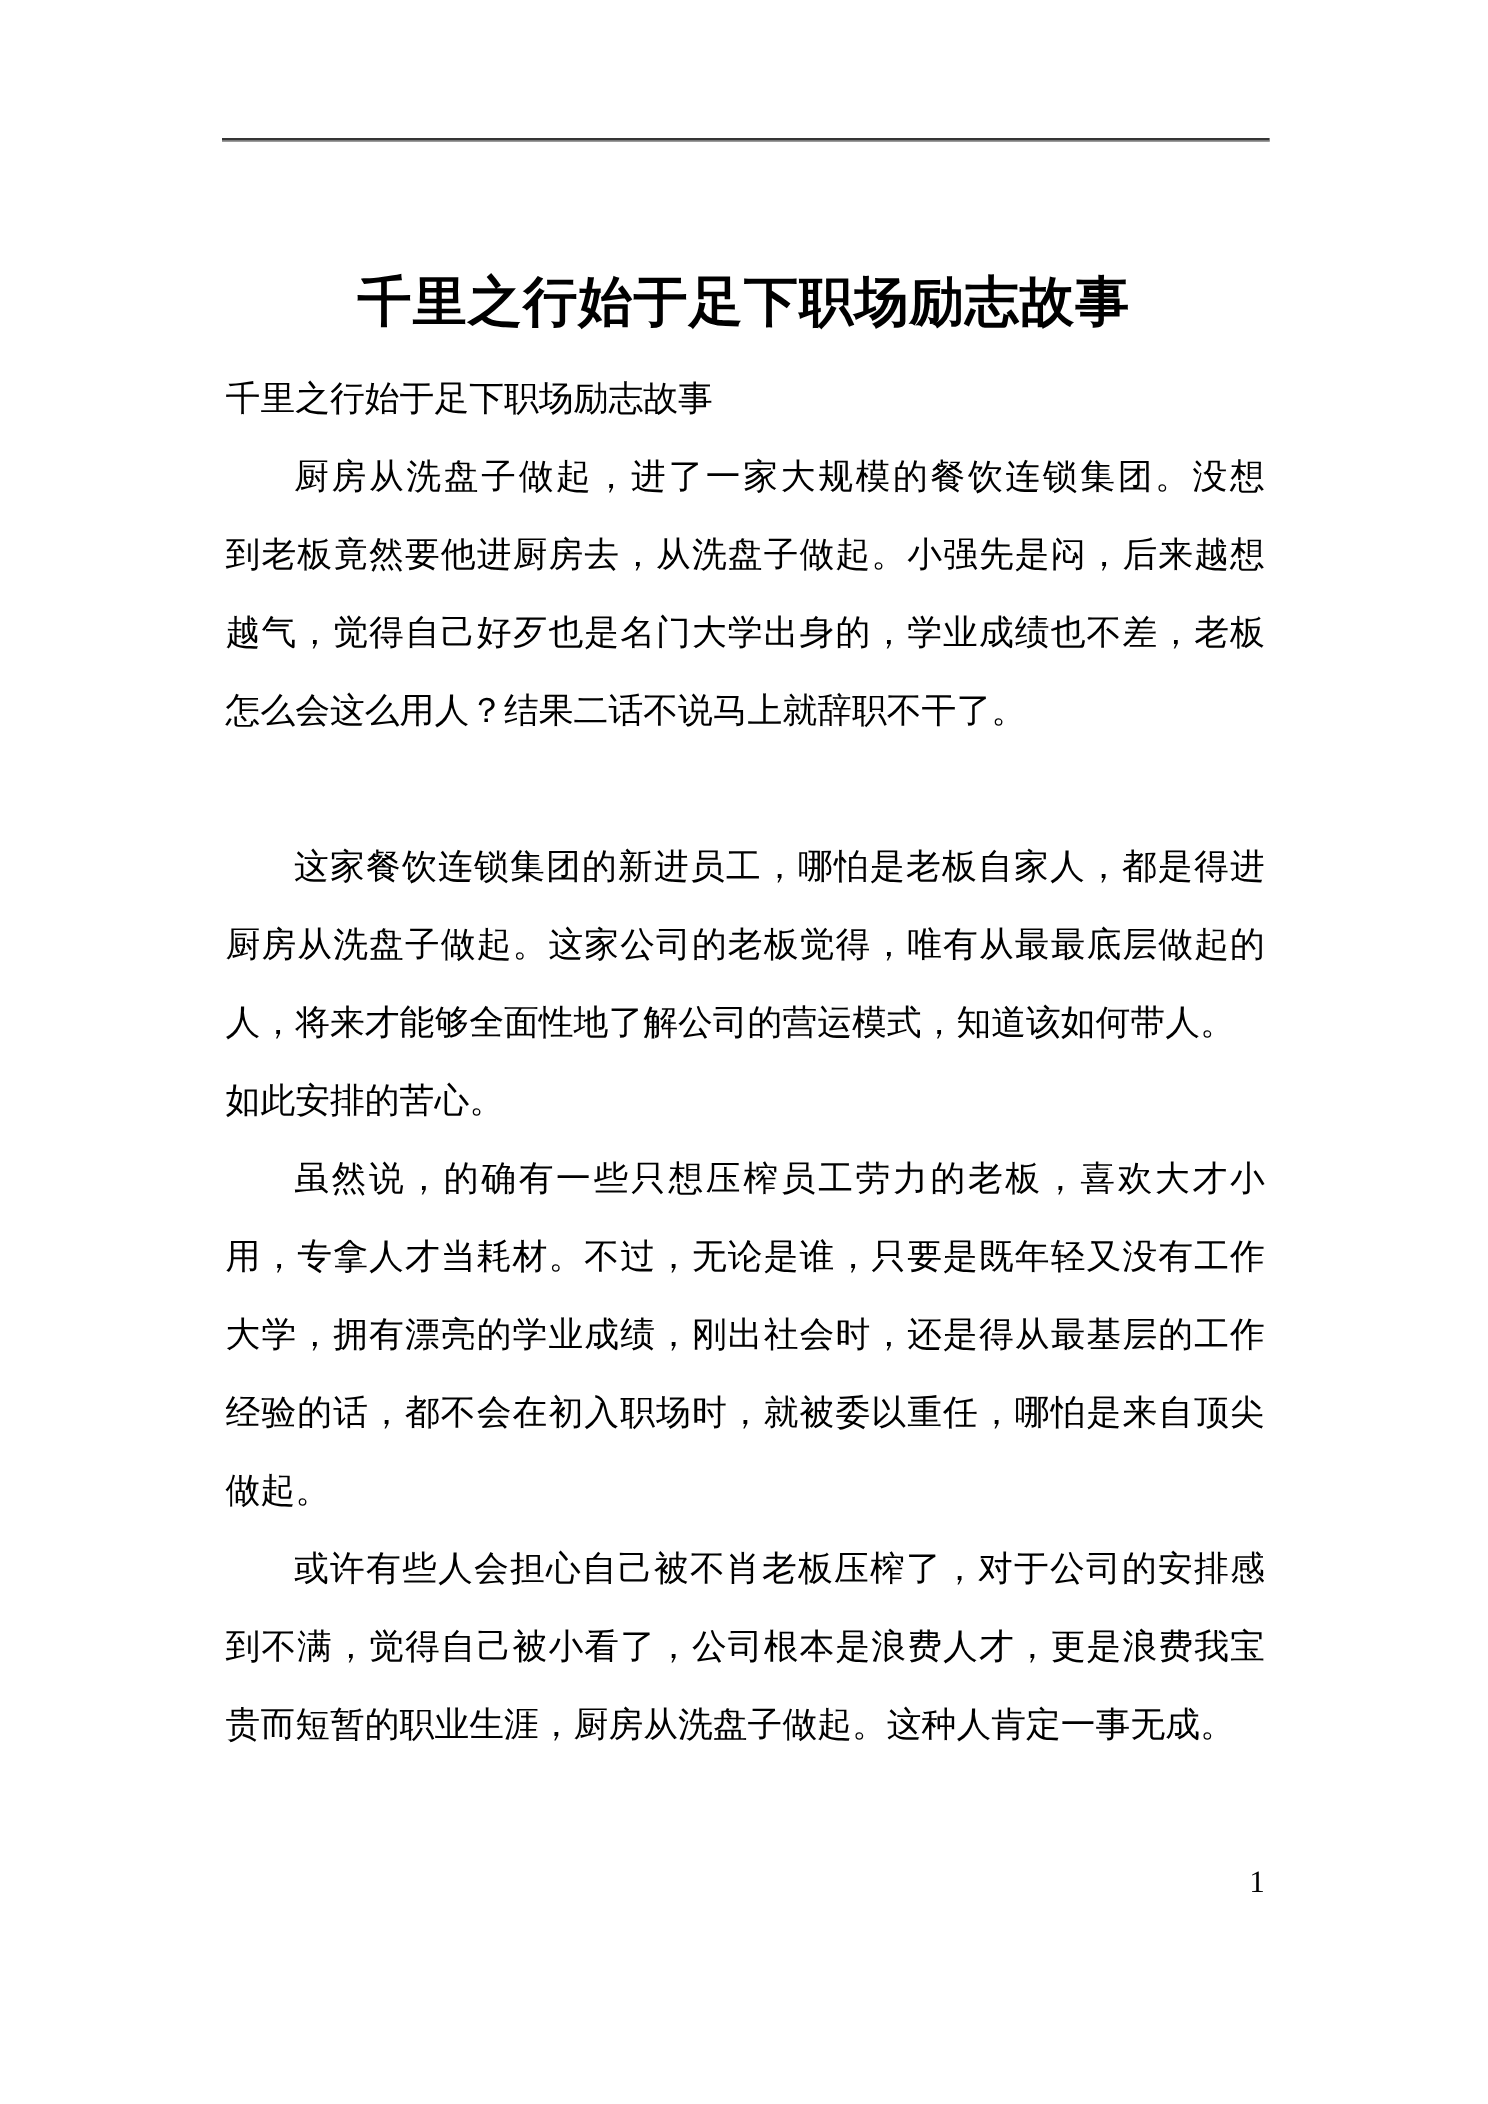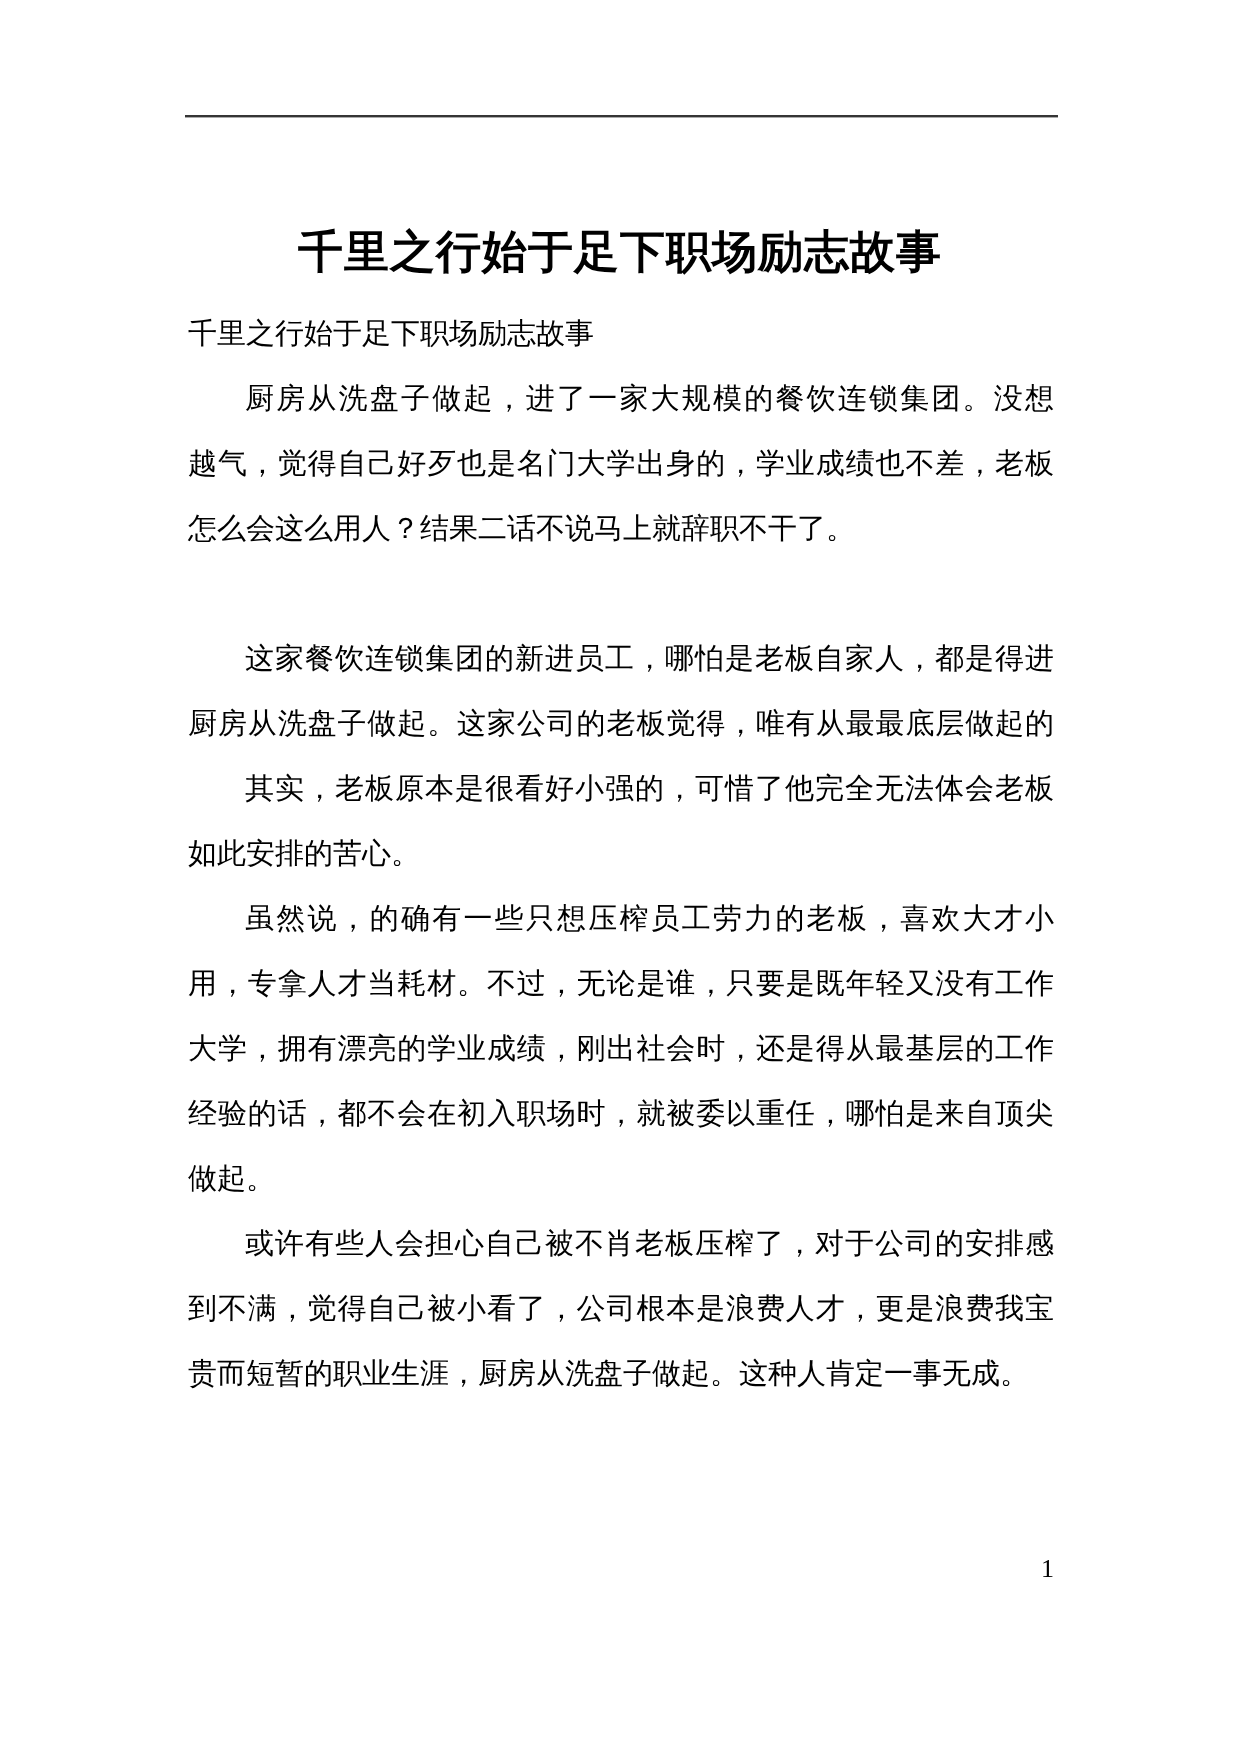--- a/index.html
+++ b/index.html
@@ -68,26 +68,27 @@
 </style>
 </head>
 <body>
 
 <div class="page">
   <div class="header-rule"></div>
   <h1 class="doc-title">千里之行始于足下职场励志故事</h1>
   <div class="content">
       <div class="text-line">千里之行始于足下职场励志故事</div>
       <div class="text-line indent justify">厨房从洗盘子做起，进了一家大规模的餐饮连锁集团。没想</div>
+      <div class="text-line justify">到老板竟然要他进厨房去，从洗盘子做起。小强先是闷，后来越想</div>
       <div class="text-line justify">越气，觉得自己好歹也是名门大学出身的，学业成绩也不差，老板</div>
       <div class="text-line">怎么会这么用人？结果二话不说马上就辞职不干了。</div>
       <div class="text-line"></div>
       <div class="text-line indent justify">这家餐饮连锁集团的新进员工，哪怕是老板自家人，都是得进</div>
       <div class="text-line justify">厨房从洗盘子做起。这家公司的老板觉得，唯有从最最底层做起的</div>
-      <div class="text-line indent justify">其实，老板原本是很看好小强的，可惜了他完全无法体会老板</div>
+      <div class="text-line">人，将来才能够全面性地了解公司的营运模式，知道该如何带人。</div>
       <div class="text-line">如此安排的苦心。</div>
       <div class="text-line indent justify">虽然说，的确有一些只想压榨员工劳力的老板，喜欢大才小</div>
       <div class="text-line justify">用，专拿人才当耗材。不过，无论是谁，只要是既年轻又没有工作</div>
       <div class="text-line justify">大学，拥有漂亮的学业成绩，刚出社会时，还是得从最基层的工作</div>
       <div class="text-line justify">经验的话，都不会在初入职场时，就被委以重任，哪怕是来自顶尖</div>
       <div class="text-line">做起。</div>
       <div class="text-line indent justify">或许有些人会担心自己被不肖老板压榨了，对于公司的安排感</div>
       <div class="text-line justify">到不满，觉得自己被小看了，公司根本是浪费人才，更是浪费我宝</div>
       <div class="text-line">贵而短暂的职业生涯，厨房从洗盘子做起。这种人肯定一事无成。</div>
     </div>

